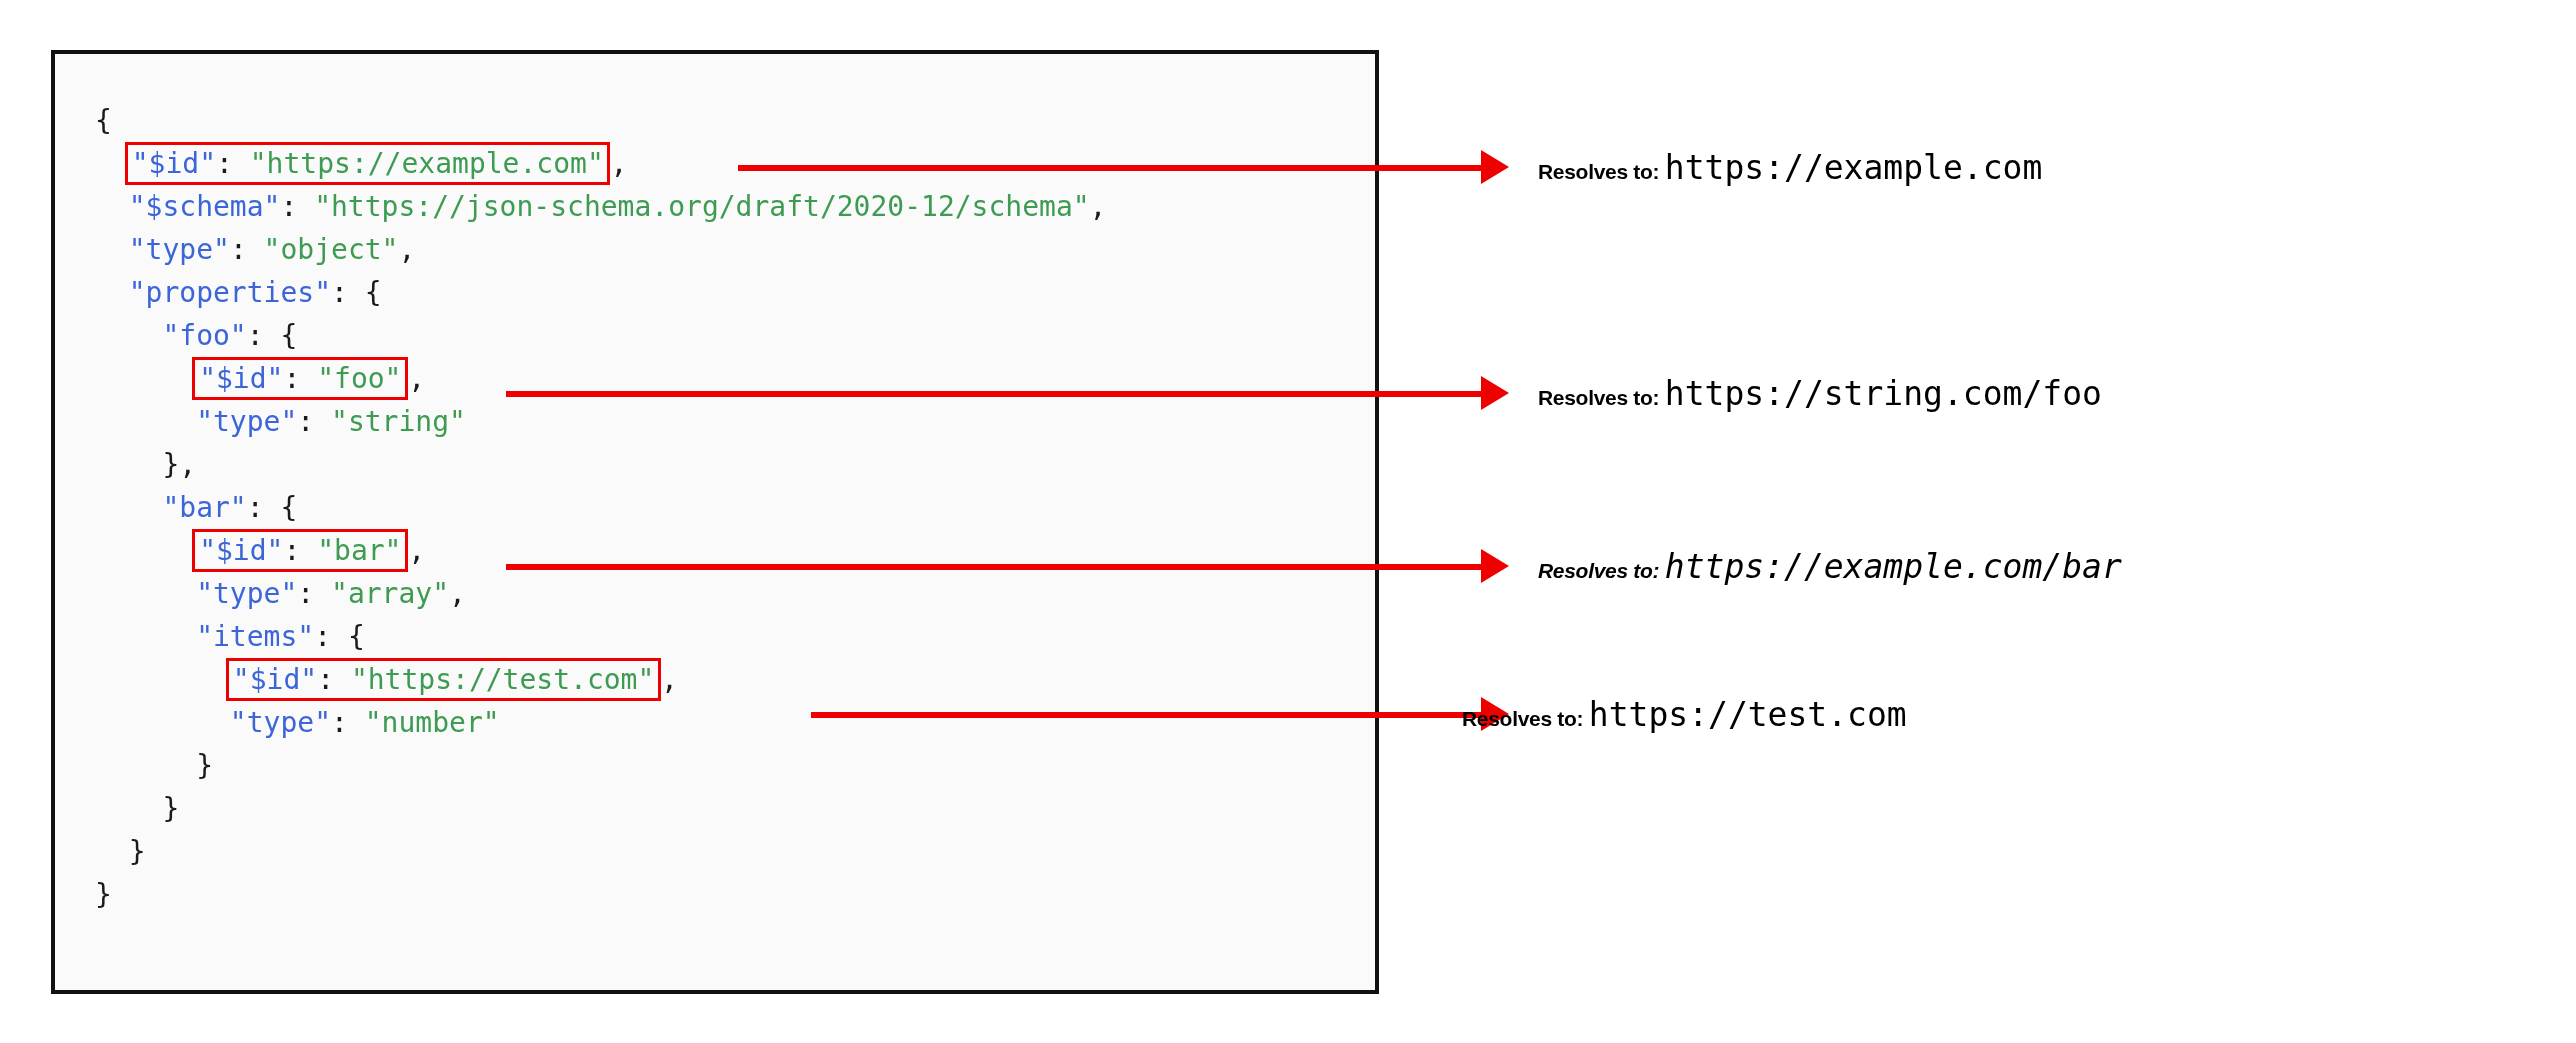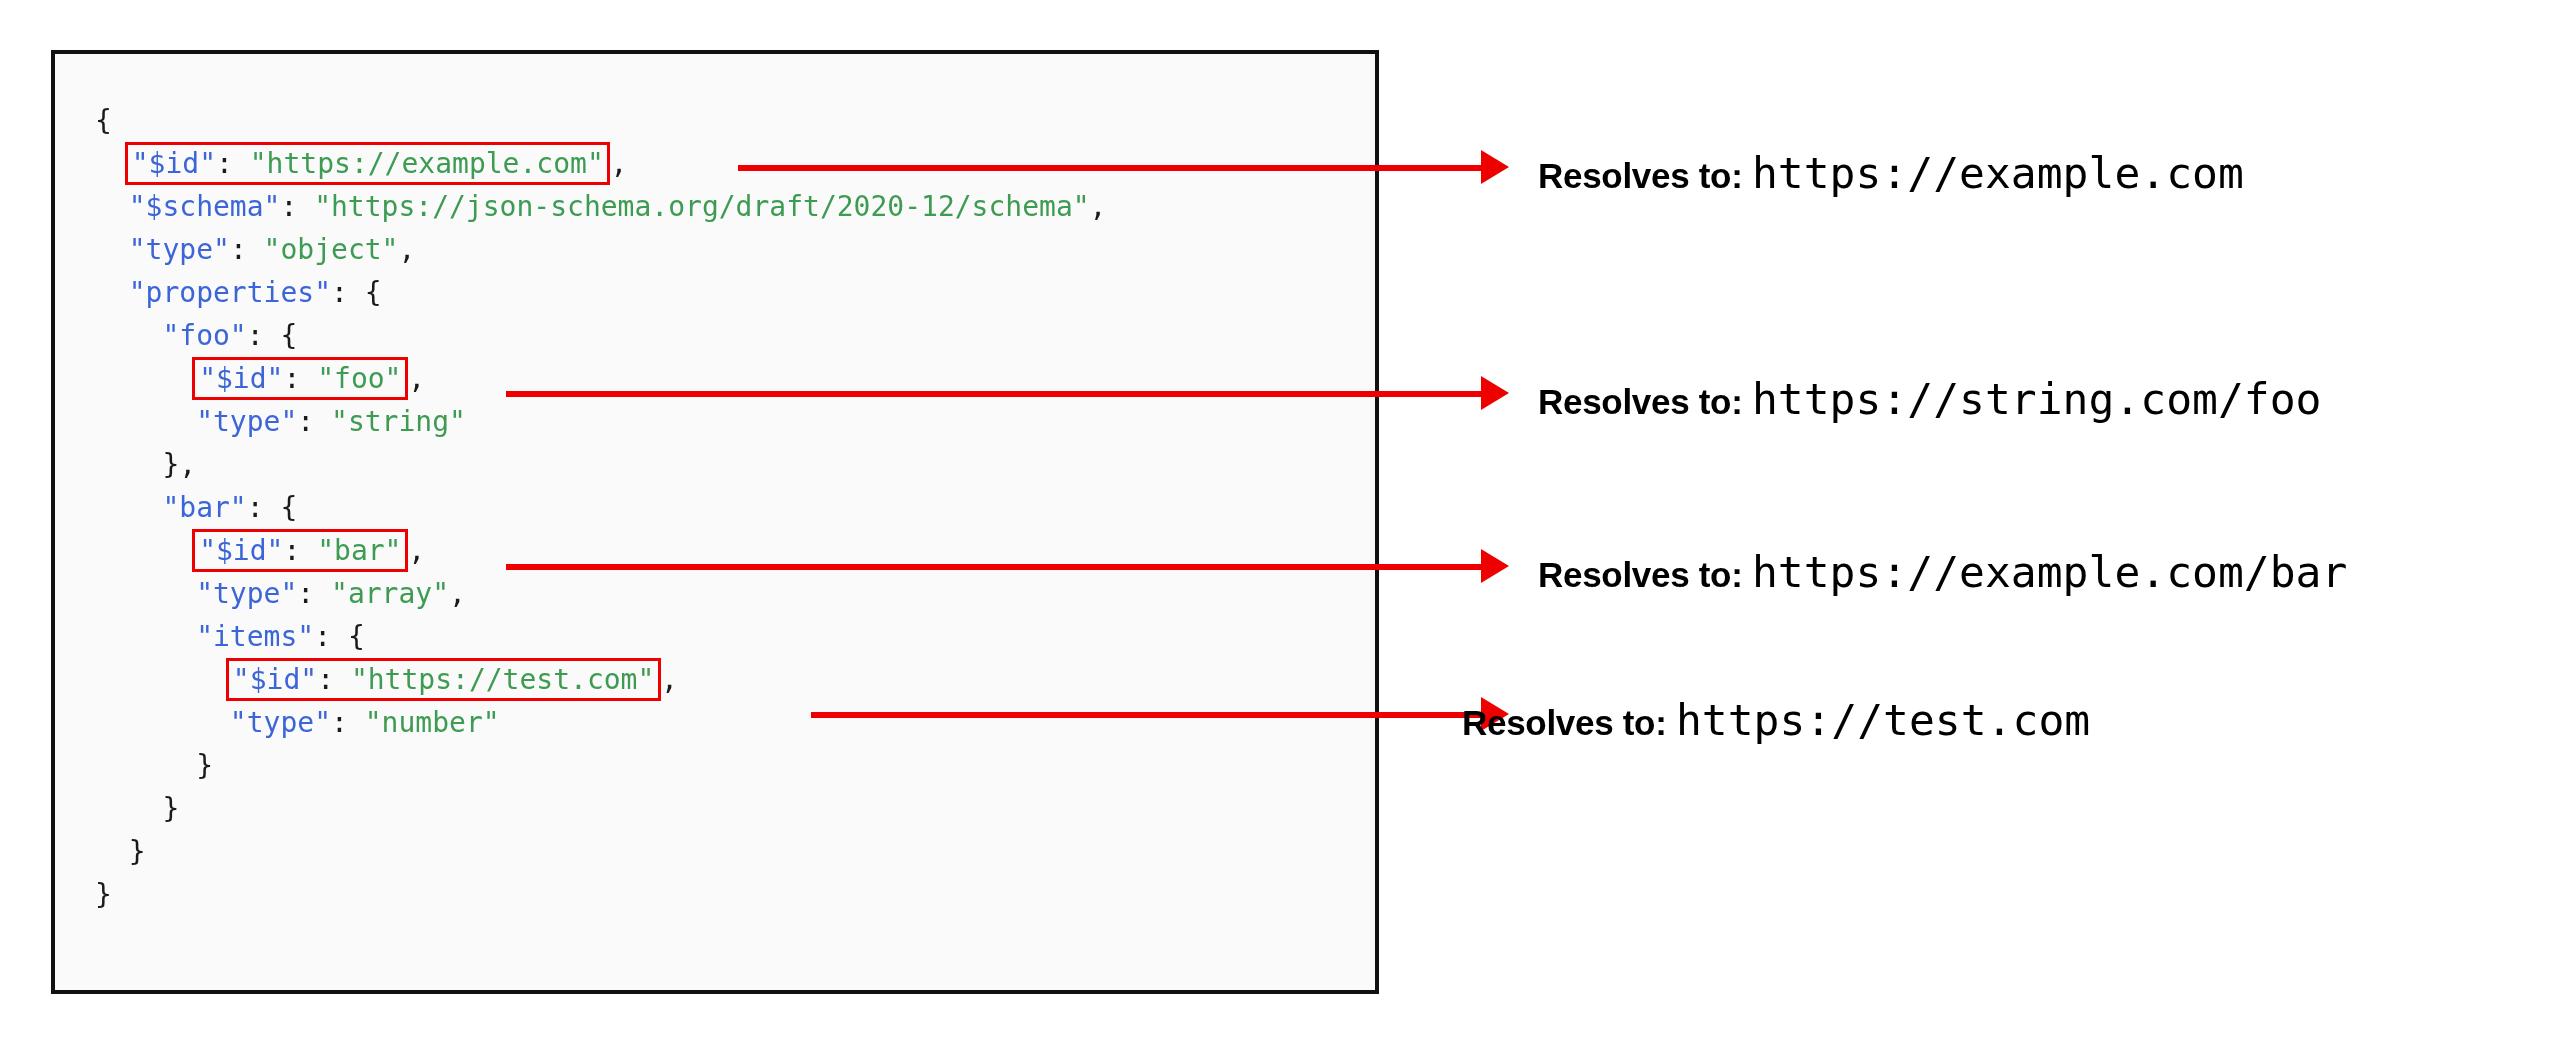--- a/index.html
+++ b/index.html
@@ -80,27 +80,27 @@
 
   
   .annotation {
     position: absolute;
     white-space: nowrap;
     color: #000000;
   }
   .ann-label {
     font-family: "Liberation Sans", sans-serif;
     font-weight: bold;
-    font-size: 35px;
+    font-size: 21px;
     letter-spacing: -0.3px;
   }
   .ann-url {
     font-family: "DejaVu Sans Mono", "Liberation Mono", monospace;
     font-weight: normal;
-    font-size: 43px;
+    font-size: 33px;
   }
 </style>
 </head>
 <body>
 
 <div id="code-panel">
   <pre id="code-listing"><span class="code-line"><span></span><span class="tok-punct">{</span></span><span class="code-line"><span>  </span><span class="hl"><span class="tok-key">"$id"</span><span class="tok-punct">: </span><span class="tok-str">"https://example.com"</span></span><span class="tok-punct">,</span></span><span class="code-line"><span>  </span><span class="tok-key">"$schema"</span><span class="tok-punct">: </span><span class="tok-str">"https://json-schema.org/draft/2020-12/schema"</span><span class="tok-punct">,</span></span><span class="code-line"><span>  </span><span class="tok-key">"type"</span><span class="tok-punct">: </span><span class="tok-str">"object"</span><span class="tok-punct">,</span></span><span class="code-line"><span>  </span><span class="tok-key">"properties"</span><span class="tok-punct">: {</span></span><span class="code-line"><span>    </span><span class="tok-key">"foo"</span><span class="tok-punct">: {</span></span><span class="code-line"><span>      </span><span class="hl"><span class="tok-key">"$id"</span><span class="tok-punct">: </span><span class="tok-str">"foo"</span></span><span class="tok-punct">,</span></span><span class="code-line"><span>      </span><span class="tok-key">"type"</span><span class="tok-punct">: </span><span class="tok-str">"string"</span></span><span class="code-line"><span>    </span><span class="tok-punct">},</span></span><span class="code-line"><span>    </span><span class="tok-key">"bar"</span><span class="tok-punct">: {</span></span><span class="code-line"><span>      </span><span class="hl"><span class="tok-key">"$id"</span><span class="tok-punct">: </span><span class="tok-str">"bar"</span></span><span class="tok-punct">,</span></span><span class="code-line"><span>      </span><span class="tok-key">"type"</span><span class="tok-punct">: </span><span class="tok-str">"array"</span><span class="tok-punct">,</span></span><span class="code-line"><span>      </span><span class="tok-key">"items"</span><span class="tok-punct">: {</span></span><span class="code-line"><span>        </span><span class="hl"><span class="tok-key">"$id"</span><span class="tok-punct">: </span><span class="tok-str">"https://test.com"</span></span><span class="tok-punct">,</span></span><span class="code-line"><span>        </span><span class="tok-key">"type"</span><span class="tok-punct">: </span><span class="tok-str">"number"</span></span><span class="code-line"><span>      </span><span class="tok-punct">}</span></span><span class="code-line"><span>    </span><span class="tok-punct">}</span></span><span class="code-line"><span>  </span><span class="tok-punct">}</span></span><span class="code-line"><span></span><span class="tok-punct">}</span></span></pre>
 </div>
 
 <div class="arrow" style="left:738px; top:165px; width:745px;"></div>
@@ -116,20 +116,20 @@
 <div class="arrow-head" style="left:1481px; top:697px;"></div>
 
 <div class="annotation" style="left:1538px; top:148px;">
   <span class="ann-label">Resolves to:&nbsp;</span><span class="ann-url">https://example.com</span>
 </div>
 
 <div class="annotation" style="left:1538px; top:374px;">
   <span class="ann-label">Resolves to:&nbsp;</span><span class="ann-url">https://string.com/foo</span>
 </div>
 
-<div class="annotation" style="left:1538px; top:547px;">
+<div class="annotation" style="left:1538px; top:547px;font-style:italic;">
   <span class="ann-label">Resolves to:&nbsp;</span><span class="ann-url">https://example.com/bar</span>
 </div>
 
 <div class="annotation" style="left:1462px; top:695px;">
   <span class="ann-label">Resolves to:&nbsp;</span><span class="ann-url">https://test.com</span>
 </div>
 
 
 </body></html>

